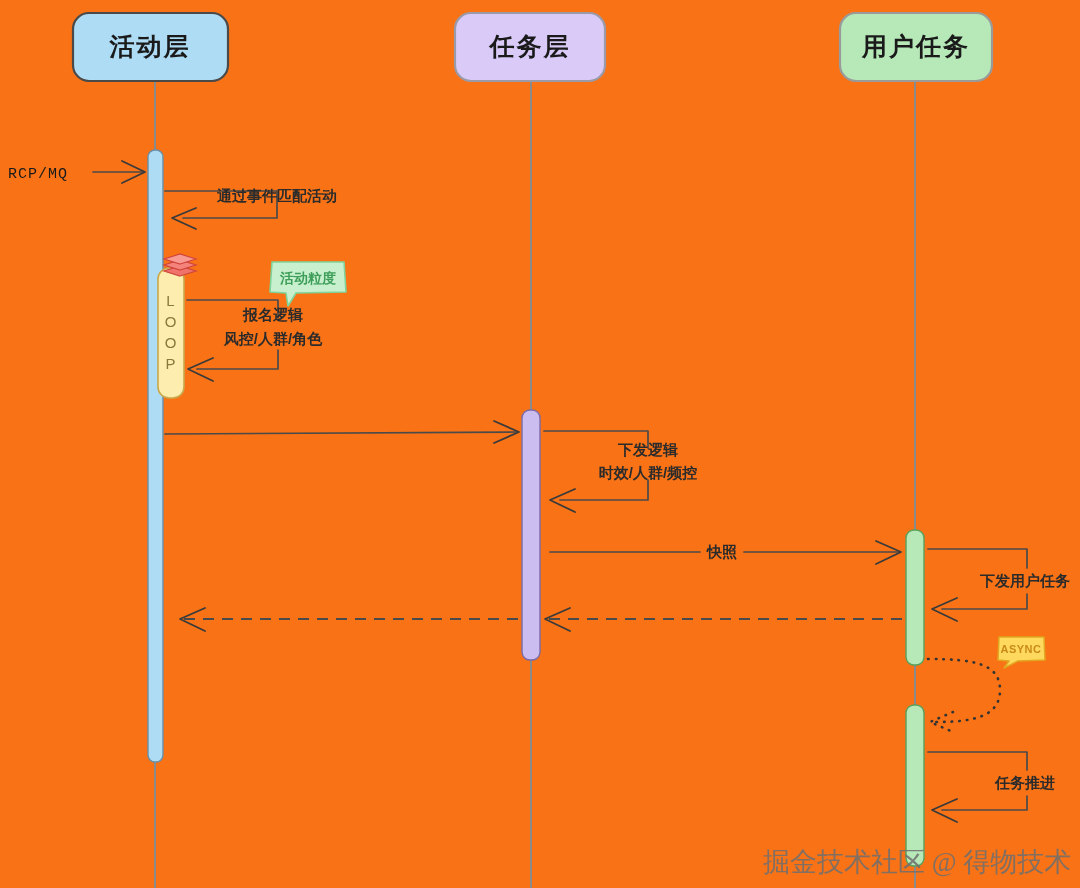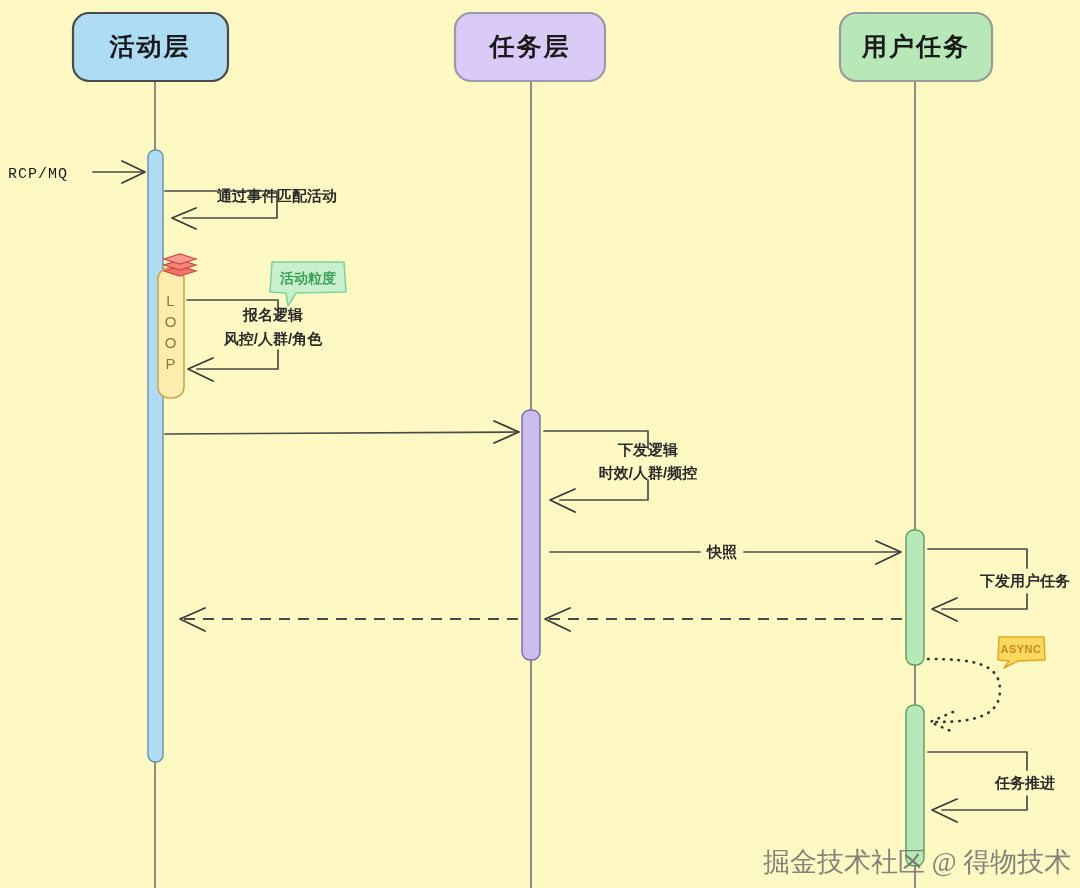--- a/index.html
+++ b/index.html
@@ -7,21 +7,21 @@
     padding: 0;
     background: #ffffff;
   }
   body {
     font-family: "Liberation Sans", "DejaVu Sans", sans-serif;
   }
   #canvas {
     position: relative;
     width: 1080px;
     height: 888px;
-    background: #fef9c3;
+    background: #f97316;
     overflow: hidden;
   }
   #diagram-svg {
     position: absolute;
     left: 0;
     top: 0;
     width: 1080px;
     height: 888px;
   }
   .lane-title {

